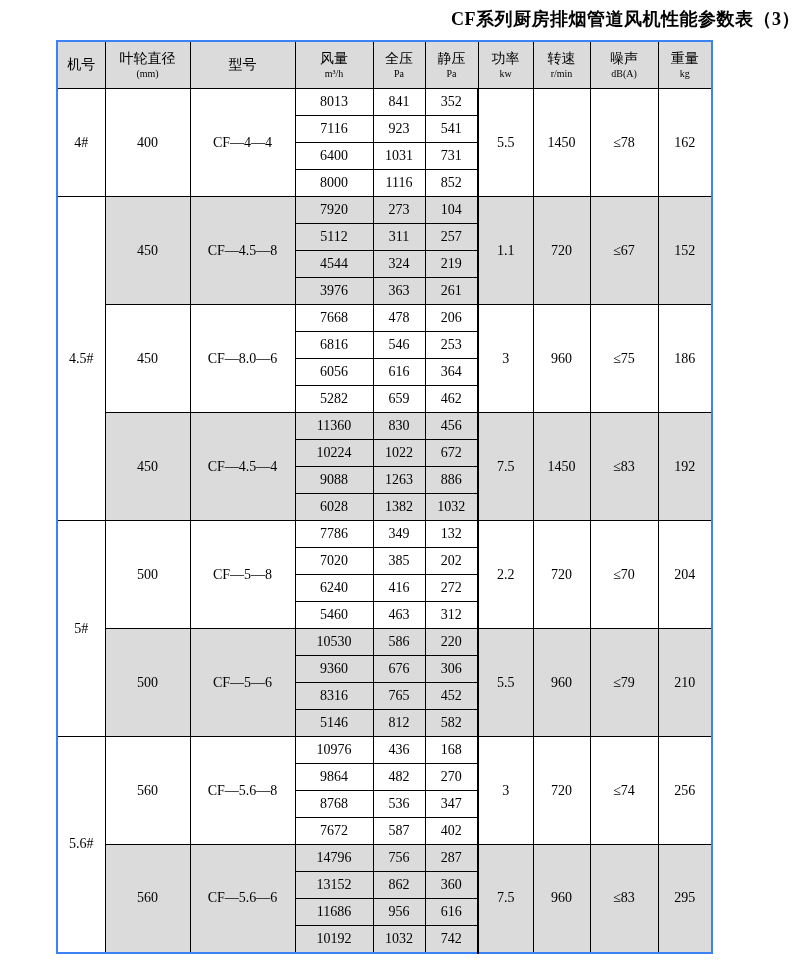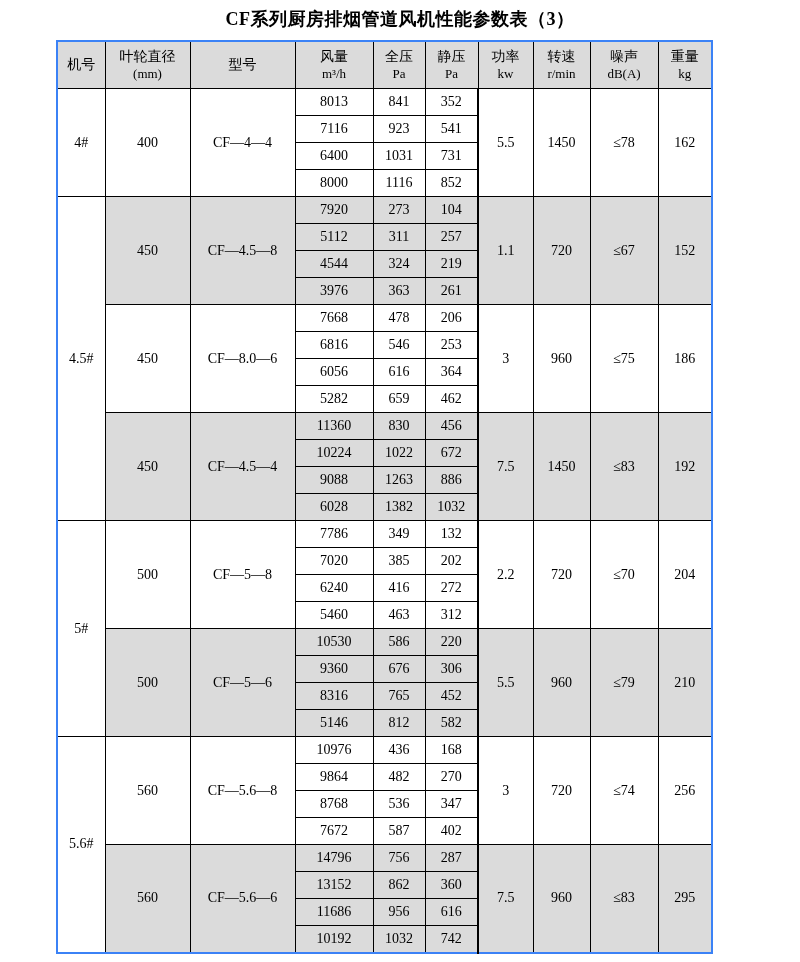--- a/index.html
+++ b/index.html
@@ -11,21 +11,21 @@
     color: #000;
   }
   .page {
     width: 800px;
     height: 962px;
     position: relative;
     background: #fff;
     overflow: hidden;
   }
   .title {
-    text-align: center;
+    text-align: right;
     font-weight: bold;
     font-size: 18px;
     padding-top: 7px;
     letter-spacing: 0.5px;
   }
   table.fan-table {
     border-collapse: collapse;
     table-layout: fixed;
     margin-left: 56px;
     margin-top: 9px;
@@ -55,21 +55,21 @@
     height: 46px;
     background: var(--header-bg, #dbdbdb);
     font-weight: normal;
     font-size: 14px;
     line-height: 1.25;
   }
   .fan-table tbody tr { height: 27px; }
   .fan-table td.shaded { background: var(--shade, #dbdbdb); }
   .fan-table td.machine-cell { background: #ffffff; }
   .fan-table td.power-cell { border-left-width: 2px; }
-  .hdr-l2 { font-size: 13px; }
+  .hdr-l2 { font-size: 10px; }
 </style>
 </head>
 <body>
 
 <div class="page">
   <div class="title">CF系列厨房排烟管道风机性能参数表（3）</div>
   <table class="fan-table">
     <colgroup>
       <col class="c-machine">
         <col class="c-diameter">

